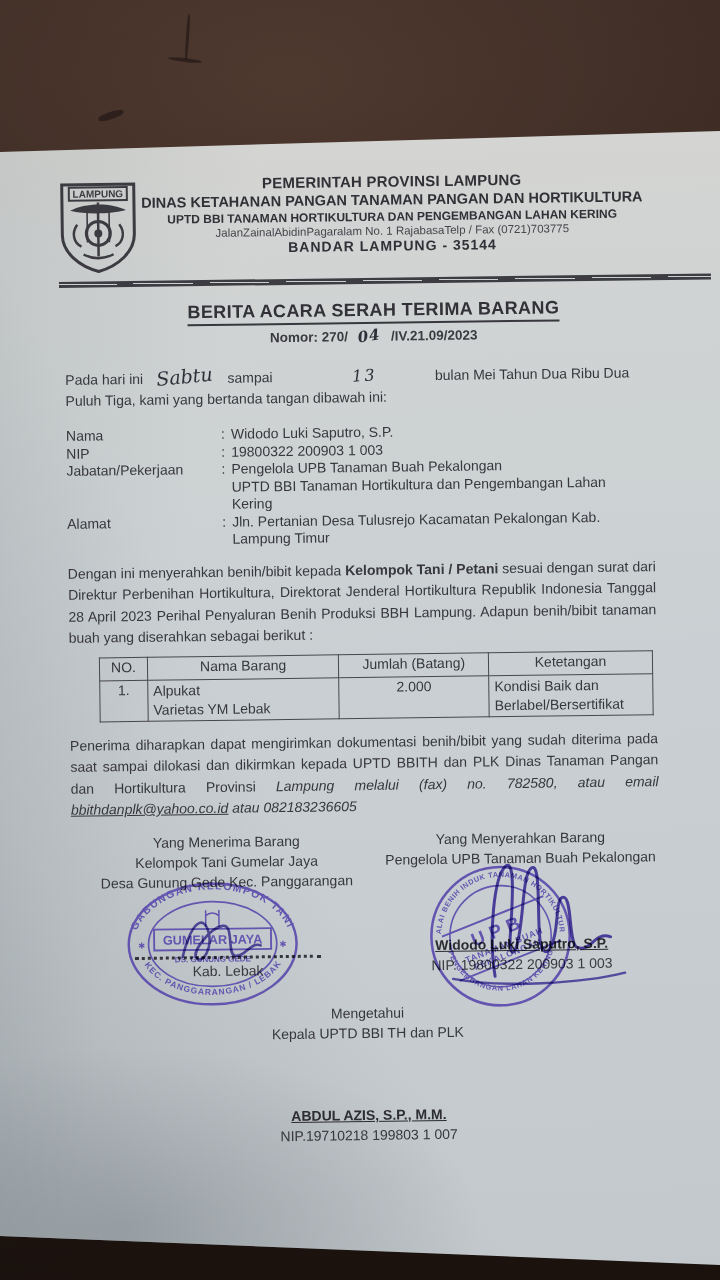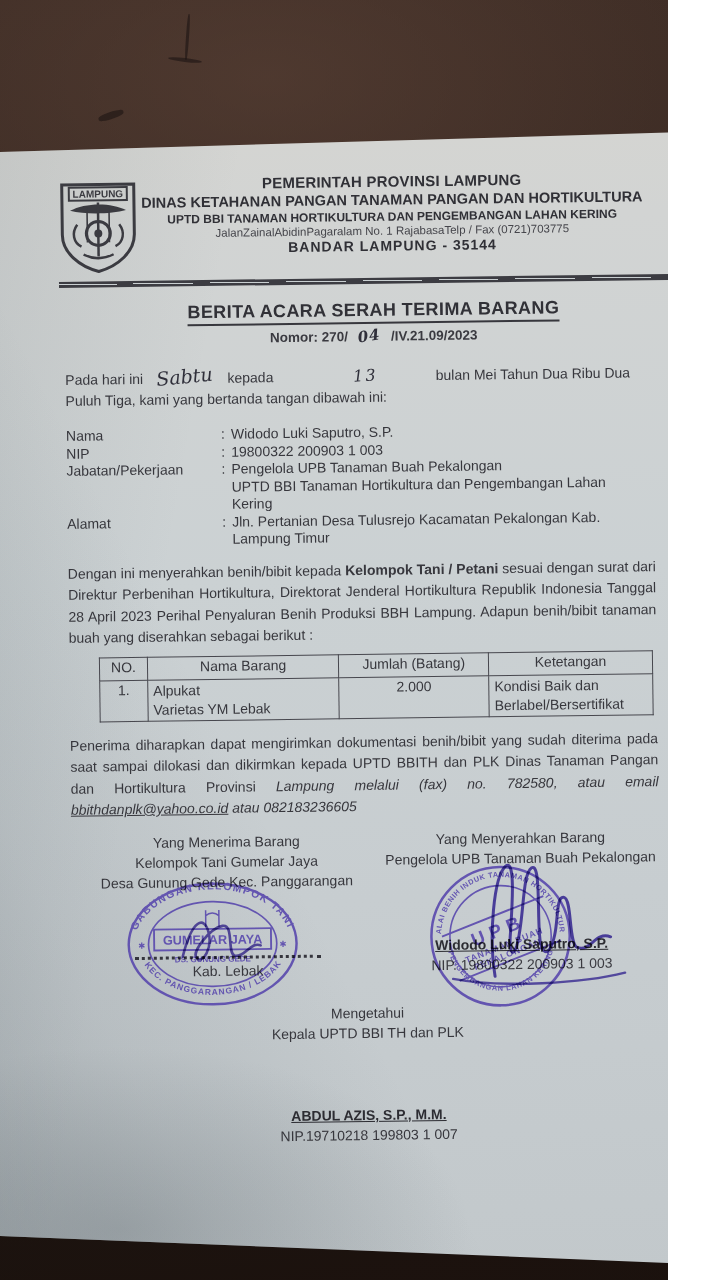--- a/index.html
+++ b/index.html
@@ -1,19 +1,19 @@
 <!DOCTYPE html>
 <html><head>
 <meta charset="utf-8">
 <style>
   * { margin:0; padding:0; box-sizing:border-box; }
   html,body { width:720px; height:1280px; overflow:hidden; }
   body { font-family:"Liberation Sans", sans-serif; }
 
-  .scene { position:relative; width:668px; height:1280px; overflow:hidden;
+  .scene { position:relative; width:720px; height:1280px; overflow:hidden;
     background:
       radial-gradient(ellipse 900px 500px at 40% 6%, rgba(96,70,58,.55), rgba(0,0,0,0) 70%),
       radial-gradient(ellipse 1000px 420px at 60% 99%, rgba(28,18,14,.9), rgba(0,0,0,0) 75%),
       linear-gradient(175deg, #3a2a23 0%, #34251f 35%, #241a15 70%, #19110d 100%);
   }
   .wood-mark { position:absolute; background:#171011; opacity:.55; border-radius:40%; }
   .m1 { left:98px; top:112px; width:26px; height:7px; transform:rotate(-18deg); }
   .m2 { left:186px; top:14px; width:3px; height:46px; transform:rotate(4deg); }
   .m3 { left:168px; top:58px; width:34px; height:4px; transform:rotate(7deg); border-radius:50%; }
 
@@ -147,21 +147,21 @@
 
       <div class="title-wrap">
         <div class="doc-title">BERITA  ACARA SERAH TERIMA BARANG</div>
         <div class="doc-number"><span>Nomor:  270/</span><span class="hand hw-no">04</span><span>/IV.21.09/2023</span></div>
       </div>
 
       <div class="p1">
         <div class="p1-l1">
           <span>Pada hari ini</span>
           <span class="hand hw-day">Sabtu</span>
-          <span class="p1-t2">kepada</span>
+          <span class="p1-t2">sampai</span>
           <span class="hand hw-date">13</span>
           <span class="p1-t3">bulan Mei Tahun Dua Ribu Dua</span>
         </div>
         <div>Puluh Tiga, kami yang bertanda tangan dibawah ini:</div>
       </div>
 
       <div class="identity">
         <div class="id-row">
           <span class="id-label">Nama</span>
           <span class="id-colon">:</span>

